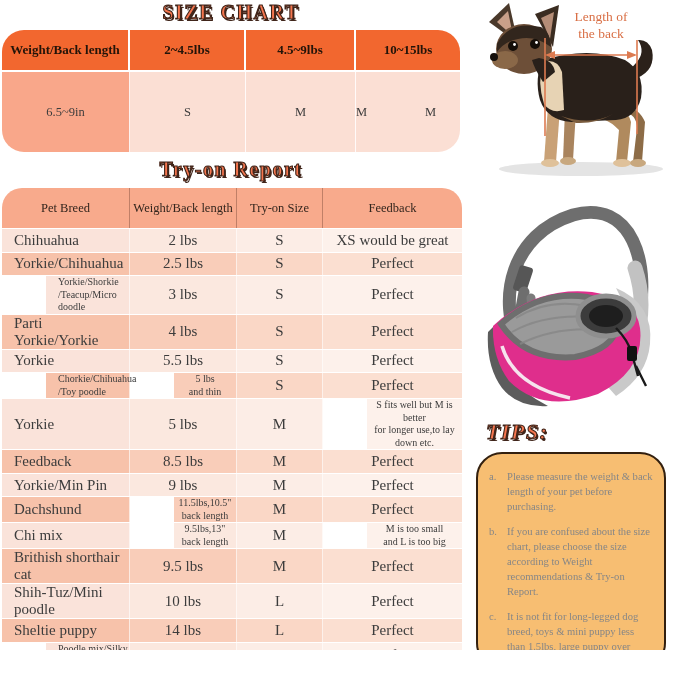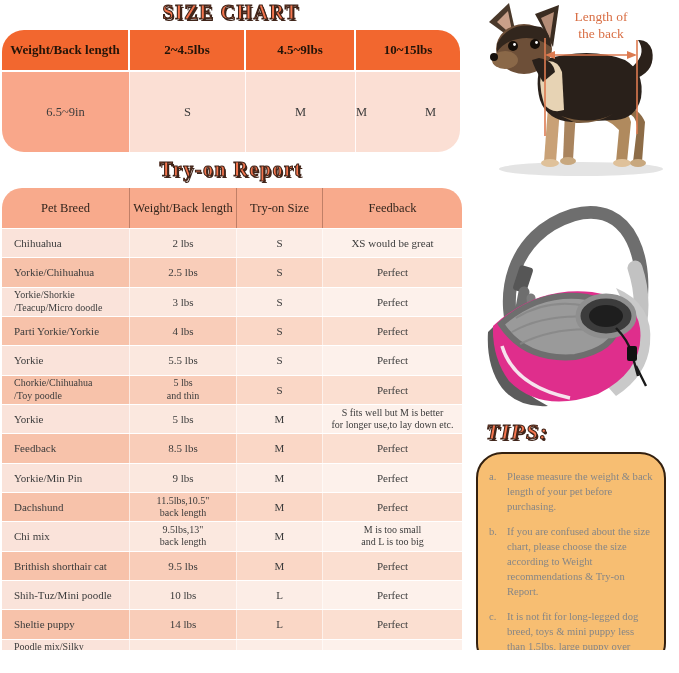--- a/index.html
+++ b/index.html
@@ -30,25 +30,25 @@
 
   
   .tryon-table{position:absolute;left:2px;top:188px;width:460px;height:480px;
                border-radius:20px 20px 12px 12px;overflow:hidden;display:flex;flex-direction:column;background:#fff;}
   .tr-header{height:40px;flex:none;display:grid;grid-template-columns:128px 107px 86px 1fr;background:#F8AA8C;}
   .tr-header>div{display:flex;align-items:center;justify-content:center;
                  font-size:12.5px;color:#33251d;border-right:1px solid rgba(90,50,35,.35);}
   .tr-header>div:last-child{border-right:none;}
   .tr-row{flex:1;display:grid;grid-template-columns:128px 107px 86px 1fr;border-top:1.5px solid #ffffff;}
   .tr-cell{display:flex;align-items:center;justify-content:center;text-align:center;
-           font-size:11px;color:#3c3c3c;white-space:pre-line;
+           font-size:15px;color:#3c3c3c;white-space:pre-line;
            border-right:1px solid rgba(255,255,255,.65);}
   .tr-cell:last-child{border-right:none;}
   .tr-cell.c0{justify-content:flex-start;text-align:left;padding-left:12px;}
-  .tr-cell.two-line{font-size:10px;line-height:1.25;}
+  .tr-cell.two-line{font-size:10px;line-height:1.25;margin-left:44px;}
   .light .c0{background:#FAE3DA}.light .c1{background:#FBE8DF}.light .c2{background:#FCEDE6}.light .c3{background:#FDF1EB}
   .dark  .c0{background:#F7C2AA}.dark  .c1{background:#F9CDB9}.dark  .c2{background:#FAD7C6}.dark  .c3{background:#FBDFD1}
 
   
   .dog-fig{position:absolute;left:461px;top:2px;width:218px;height:176px;}
   .bag-fig{position:absolute;left:468px;top:180px;width:206px;height:242px;}
 
   
   .tips-box{position:absolute;left:476px;top:452px;width:190px;height:217px;box-sizing:border-box;
             background:#F7BE72;border:2.5px solid #33200f;border-radius:26px;

